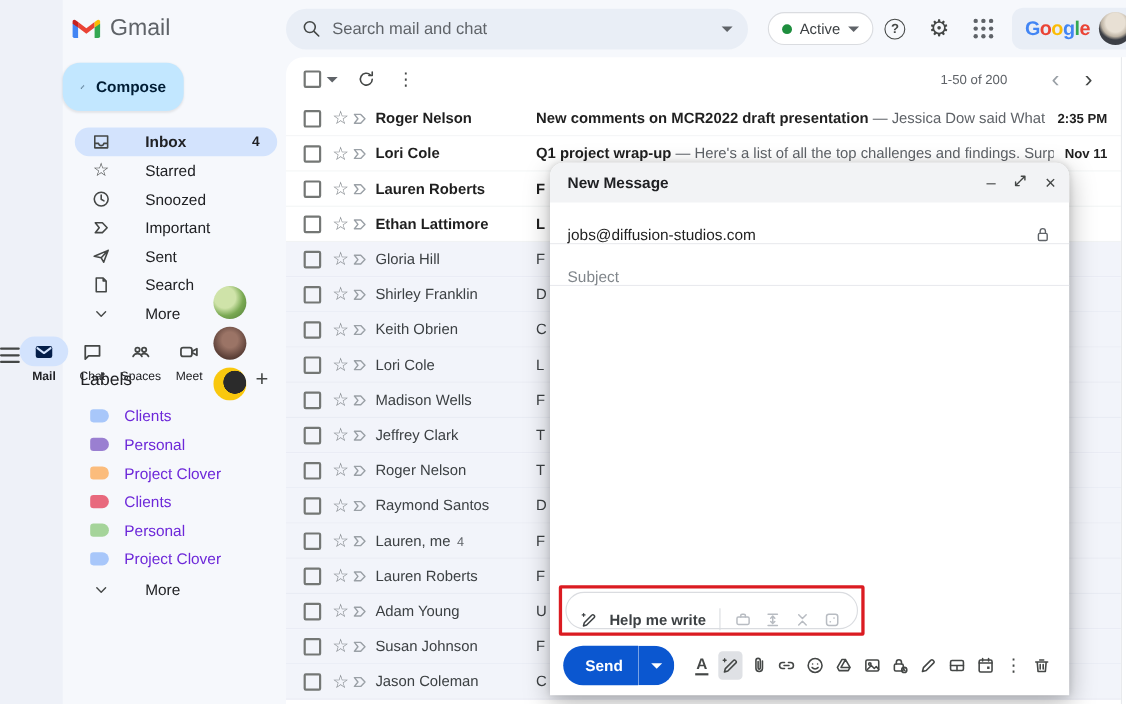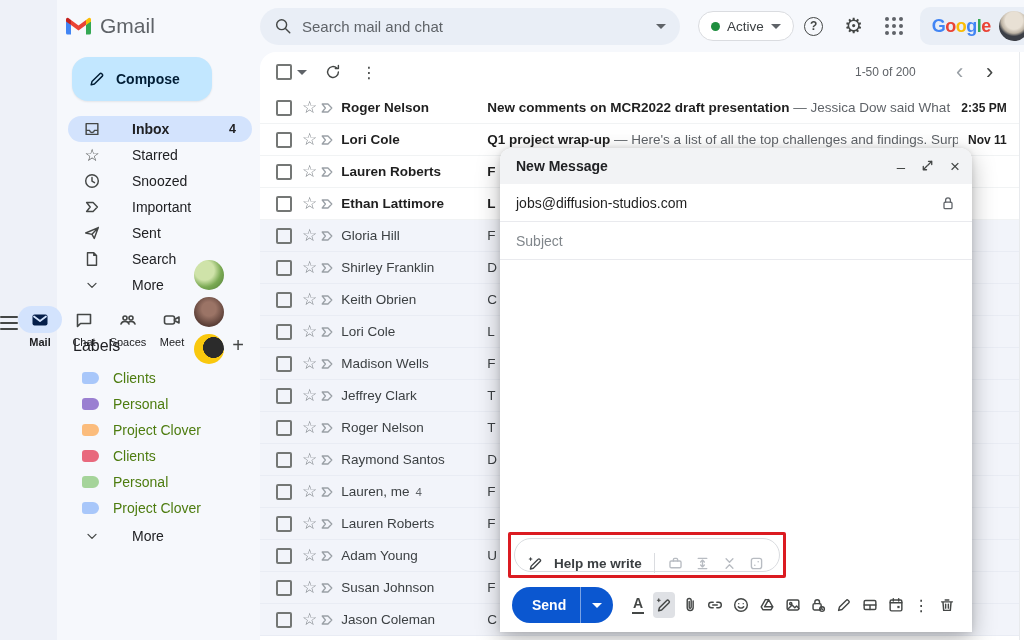--- a/index.html
+++ b/index.html
@@ -40,31 +40,31 @@
   .appgrid { display:grid; grid-template-columns:repeat(3,4px); grid-gap:3px; }
   .appgrid i { width:4px; height:4px; background:#5f6368; border-radius:50%; }
   .google-pill { margin-left:6px; margin-right:10px; height:38px; background:#e9eef6; border-radius:10px; display:flex; align-items:center; gap:8px; padding:0 5px 0 12px; cursor:pointer; }
   .google-logo { font-size:18px; font-weight:700; letter-spacing:-.5px; }
   .avatar { width:30px; height:30px; border-radius:50%; background:radial-gradient(circle at 50% 32%, #e8e0d4 0 34%, #bdb3a4 50%, #3c3f46 62% 100%); }
 
   .content { flex:1; display:flex; min-height:0; }
 
   
   .nav { width:203px; flex-shrink:0; padding-top:5px; }
-  .compose-btn { margin-left:15px; width:140px; height:44px; background:#c2e7ff; border-radius:16px; display:flex; align-items:center; gap:10px; padding:0 16px; cursor:pointer; box-shadow:0 1px 2px rgba(0,0,0,.08); }
+  .compose-btn { width:110px; height:44px; background:#c2e7ff; border-radius:16px; display:flex; align-items:center; gap:10px; padding:0 16px; cursor:pointer; box-shadow:0 1px 2px rgba(0,0,0,.08); }
   .compose-btn span { font-size:14px; font-weight:600; color:#001d35; }
   .nav-items { margin-top:15px; }
   .nav-item { height:26px; margin-right:8px; margin-left:11px; border-radius:14px; display:flex; align-items:center; gap:30px; padding:0 0 0 14px; font-size:14px; color:#202124; cursor:pointer; }
   .nav-item .n-ic { width:20px; display:flex; justify-content:center; color:#444746; }
   .nav-item.active { background:#d3e3fd; font-weight:700; }
   .nav-item .count { margin-left:auto; margin-right:16px; font-size:12.5px; font-weight:700; }
   .labels-head { margin:36px 16px 8px 16px; display:flex; align-items:center; justify-content:space-between; }
   .labels-head span { font-size:16px; color:#202124; }
   .labels-head .plus { font-size:20px; color:#444746; cursor:pointer; }
-  .label-item { height:26px; margin-left:11px; display:flex; align-items:center; gap:14px; padding-left:14px; font-size:14px; color:#4d7c0f; cursor:pointer; }
+  .label-item { height:26px; margin-left:11px; display:flex; align-items:center; gap:14px; padding-left:14px; font-size:14px; color:#6d28d9; cursor:pointer; }
   .tag { width:17px; height:12px; border-radius:3px 6px 6px 3px; }
 
   
   .listcard { flex:1; background:#fff; border-radius:16px 0 0 0; display:flex; flex-direction:column; min-width:0; }
   .list-toolbar { height:40px; display:flex; align-items:center; padding:0 16px; flex-shrink:0; }
   .cb { width:16px; height:16px; border:2px solid #747775; border-radius:2px; cursor:pointer; flex-shrink:0; }
   .lt-caret { margin-left:5px; cursor:pointer; }
   .lt-ic { width:36px; height:36px; display:flex; align-items:center; justify-content:center; color:#444746; cursor:pointer; }
   .dots { font-size:16px; color:#444746; }
   .lt-right { margin-left:auto; display:flex; align-items:center; gap:4px; }
@@ -87,21 +87,21 @@
 
   
   .rightbar { width:36px; background:#fff; border-left:1px solid #e8eaed; display:flex; flex-direction:column; align-items:center; padding-top:20px; gap:24px; flex-shrink:0; position:relative; }
 
   
   .compose { position:absolute; left:500px; top:148px; width:472px; height:484px; background:#fff; border-radius:12px 12px 0 0; box-shadow:0 8px 24px rgba(0,0,0,.28), 0 0 6px rgba(0,0,0,.12); display:flex; flex-direction:column; z-index:10; }
   .cw-head { height:36px; background:#f2f3f5; border-radius:12px 12px 0 0; display:flex; align-items:center; padding:0 12px 0 16px; flex-shrink:0; }
   .cw-title { font-size:14px; font-weight:600; color:#202124; }
   .cw-ctrls { margin-left:auto; display:flex; align-items:center; gap:16px; color:#444746; }
   .cw-ctrls span { cursor:pointer; font-size:15px; line-height:1; }
-  .cw-row { min-height:38px; display:flex; align-items:center; padding:0 16px; border-bottom:1px solid #e9eaee; font-size:14px;gap:32px; }
+  .cw-row { min-height:38px; display:flex; align-items:flex-end; padding:0 16px; border-bottom:1px solid #e9eaee; font-size:14px;gap:32px; }
   .cw-to { color:#1f1f1f; }
   .cw-lock { margin-left:auto; color:#5f6368; display:flex; }
   .cw-subject { color:#80868b; }
   .cw-body { flex:1; }
   .hmw-zone { padding:0 0 6px 8px; }
   .red-box { display:inline-flex; border:3px solid #db1b21; padding:3px; border-radius:2px; }
   .hmw-chip { height:34px; background:#fff; border:1px solid #dadce0; border-radius:17px; display:flex; align-items:center; padding:16px 14px 0 12px; gap:10px; cursor:pointer; }
   .hmw-chip .hmw-label { font-size:13.5px; font-weight:600; color:#3c4043; white-space:nowrap; }
   .hmw-div { width:1px; height:20px; background:#dadce0; margin:0 2px; }
   .hmw-chip .g-ic { color:#b8bcc2; display:flex; cursor:default; }

